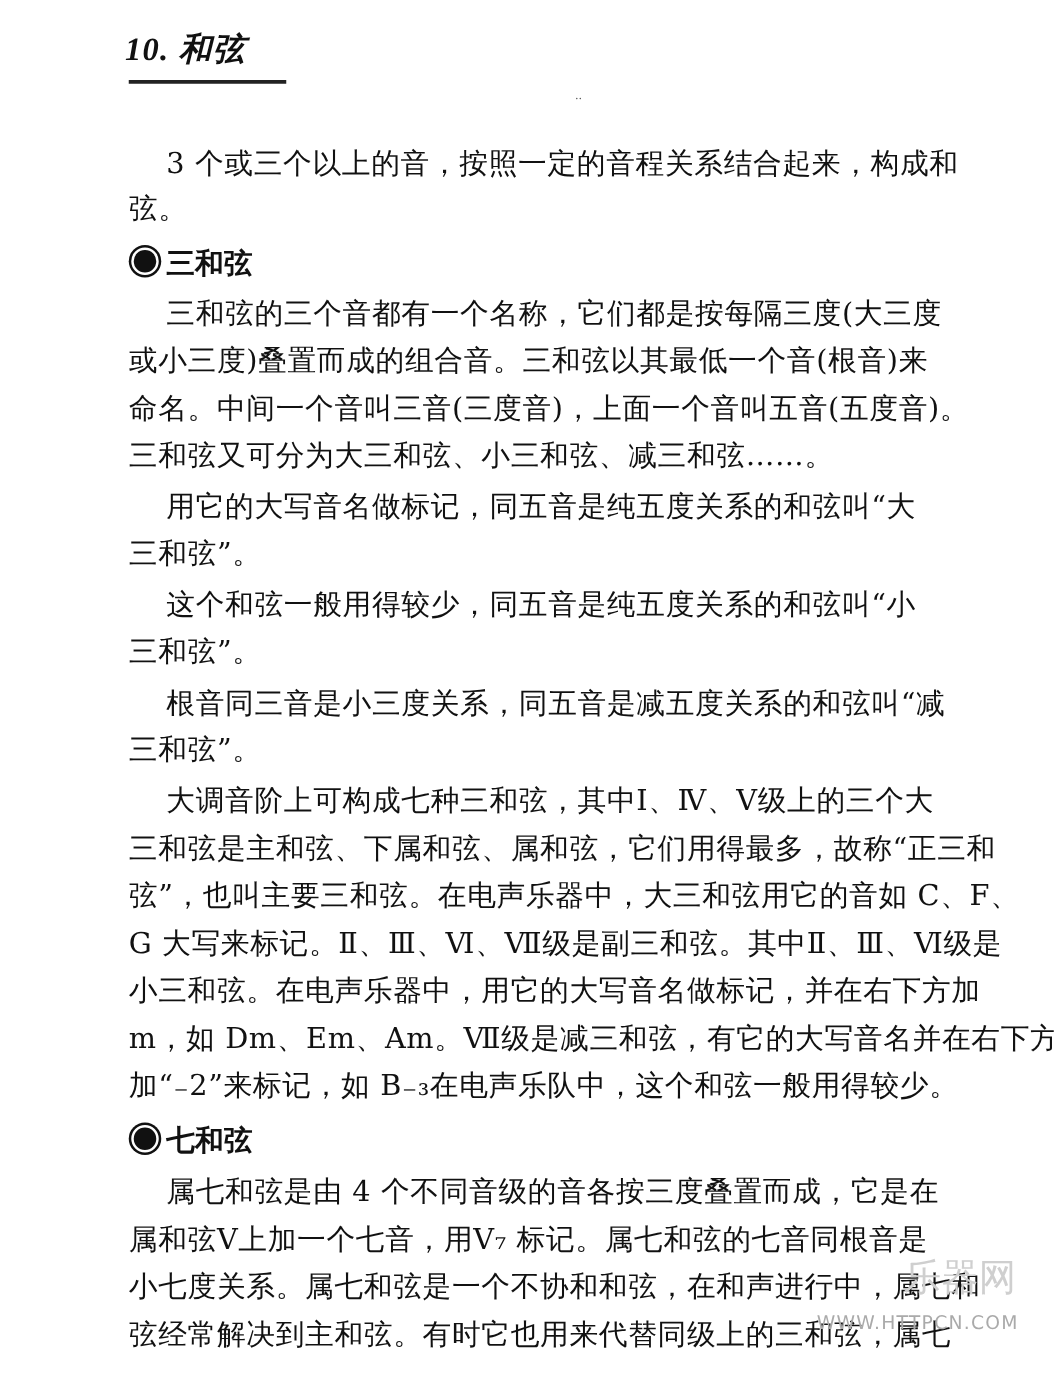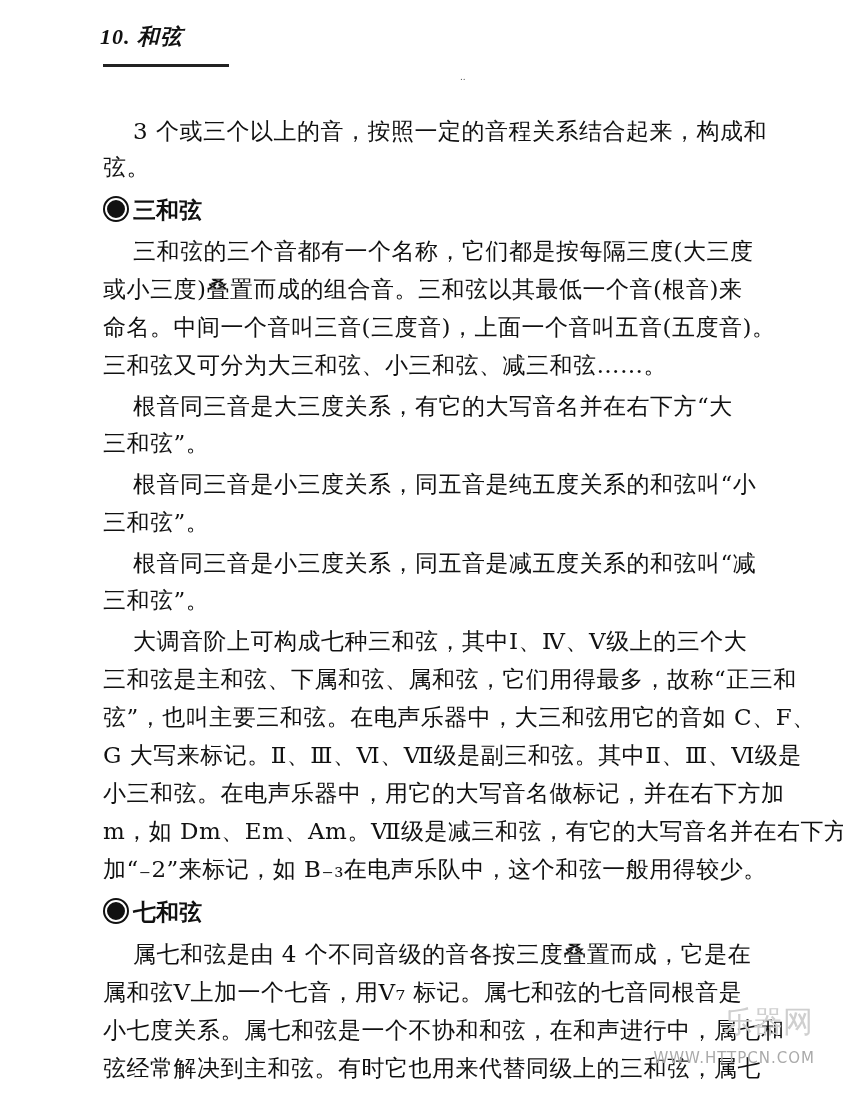--- a/index.html
+++ b/index.html
@@ -1,18 +1,18 @@
 <!DOCTYPE html>
 <html><head>
 <meta charset="utf-8">
 <style>
   html, body { margin:0; padding:0; background:#ffffff; }
   body { width:843px; height:1107px; position:relative; overflow:hidden;
          font-family:"DejaVu Serif","Liberation Serif",serif; color:#111; }
-  .title { position:absolute; left:100px; top:22px; font-size:22px; font-style:italic;
+  .title { position:absolute; left:100px; top:22px; font-size:26px; font-style:italic;
            font-weight:bold; font-family:"Liberation Serif","DejaVu Serif",serif; letter-spacing:1px; }
   .title-rule { position:absolute; left:103px; top:64px; width:126px; height:3px; background:#222; }
   .mark { position:absolute; left:460px; top:72px; font-size:9px; color:#555; }
   .line { position:absolute; left:103px; width:690px; font-size:23px; line-height:28px;
           font-weight:normal; white-space:nowrap; letter-spacing:0.5px; }
   .ind { left:133px; width:660px; }
   .heading { position:absolute; left:105px; font-size:23px; font-weight:bold; white-space:nowrap; }
   .bullet { display:inline-block; width:18px; height:18px; border-radius:50%; background:#111;
             border:2px solid #fff; box-shadow:0 0 0 2px #111; vertical-align:-2px; margin-right:6px; }
   .watermark { position:absolute; right:30px; bottom:64px; font-size:30px; color:#cfcfcf;
@@ -31,23 +31,23 @@
 <div class="line" style="top:153px">弦。</div>
 
 <div class="heading" style="top:195px">
   <span class="bullet"></span><span>三和弦</span>
 </div>
 
 <div class="line ind" style="top:237px">三和弦的三个音都有一个名称，它们都是按每隔三度(大三度</div>
 <div class="line" style="top:275px">或小三度)叠置而成的组合音。三和弦以其最低一个音(根音)来</div>
 <div class="line" style="top:313px">命名。中间一个音叫三音(三度音)，上面一个音叫五音(五度音)。</div>
 <div class="line" style="top:351px">三和弦又可分为大三和弦、小三和弦、减三和弦……。</div>
-<div class="line ind" style="top:392px">根音同三音是大三度关系，有它的大写音名并在右下方“大</div>
+<div class="line ind" style="top:392px">用它的大写音名做标记，同五音是纯五度关系的和弦叫“大</div>
 <div class="line" style="top:429px">三和弦”。</div>
-<div class="line ind" style="top:470px">根音同三音是小三度关系，同五音是纯五度关系的和弦叫“小</div>
+<div class="line ind" style="top:470px">这个和弦一般用得较少，同五音是纯五度关系的和弦叫“小</div>
 <div class="line" style="top:508px">三和弦”。</div>
 <div class="line ind" style="top:549px">根音同三音是小三度关系，同五音是减五度关系的和弦叫“减</div>
 <div class="line" style="top:586px">三和弦”。</div>
 <div class="line ind" style="top:627px">大调音阶上可构成七种三和弦，其中Ⅰ、Ⅳ、Ⅴ级上的三个大</div>
 <div class="line" style="top:665px">三和弦是主和弦、下属和弦、属和弦，它们用得最多，故称“正三和</div>
 <div class="line" style="top:703px">弦”，也叫主要三和弦。在电声乐器中，大三和弦用它的音如 C、F、</div>
 <div class="line" style="top:741px">G 大写来标记。Ⅱ、Ⅲ、Ⅵ、Ⅶ级是副三和弦。其中Ⅱ、Ⅲ、Ⅵ级是</div>
 <div class="line" style="top:779px">小三和弦。在电声乐器中，用它的大写音名做标记，并在右下方加</div>
 <div class="line" style="top:817px">m，如 Dm、Em、Am。Ⅶ级是减三和弦，有它的大写音名并在右下方</div>
 <div class="line" style="top:855px">加“₋2”来标记，如 B₋₃在电声乐队中，这个和弦一般用得较少。</div>

